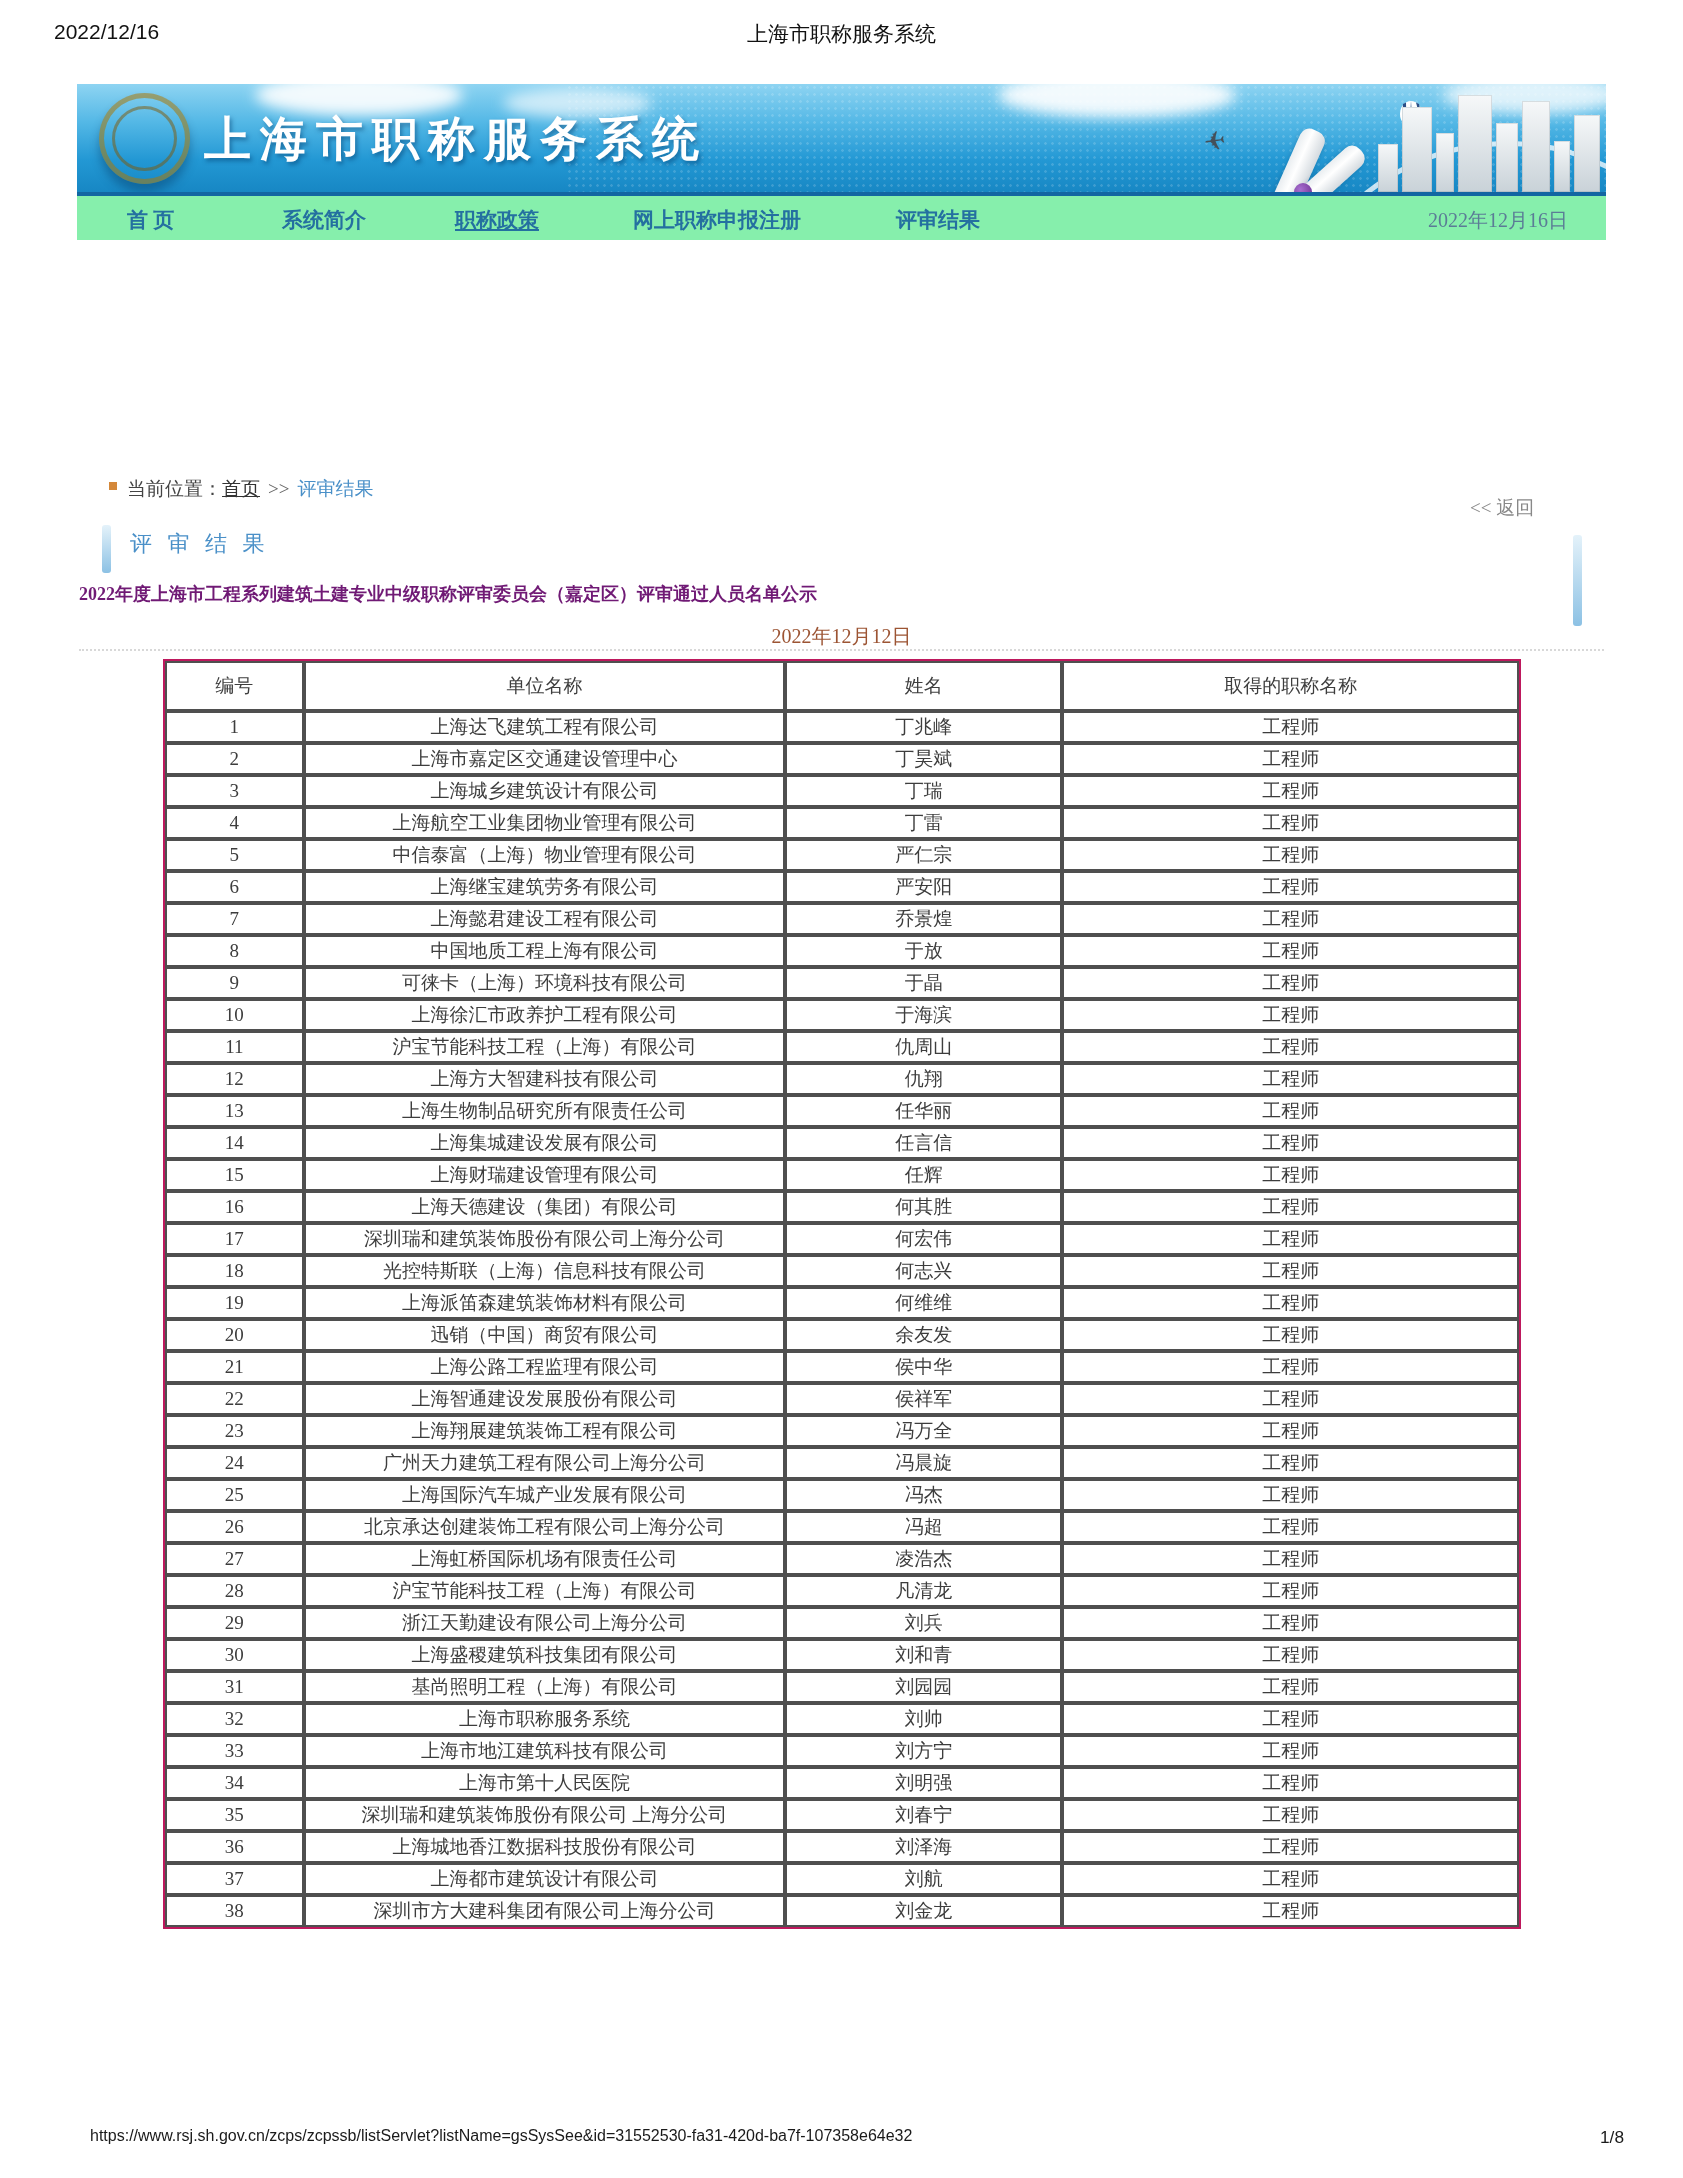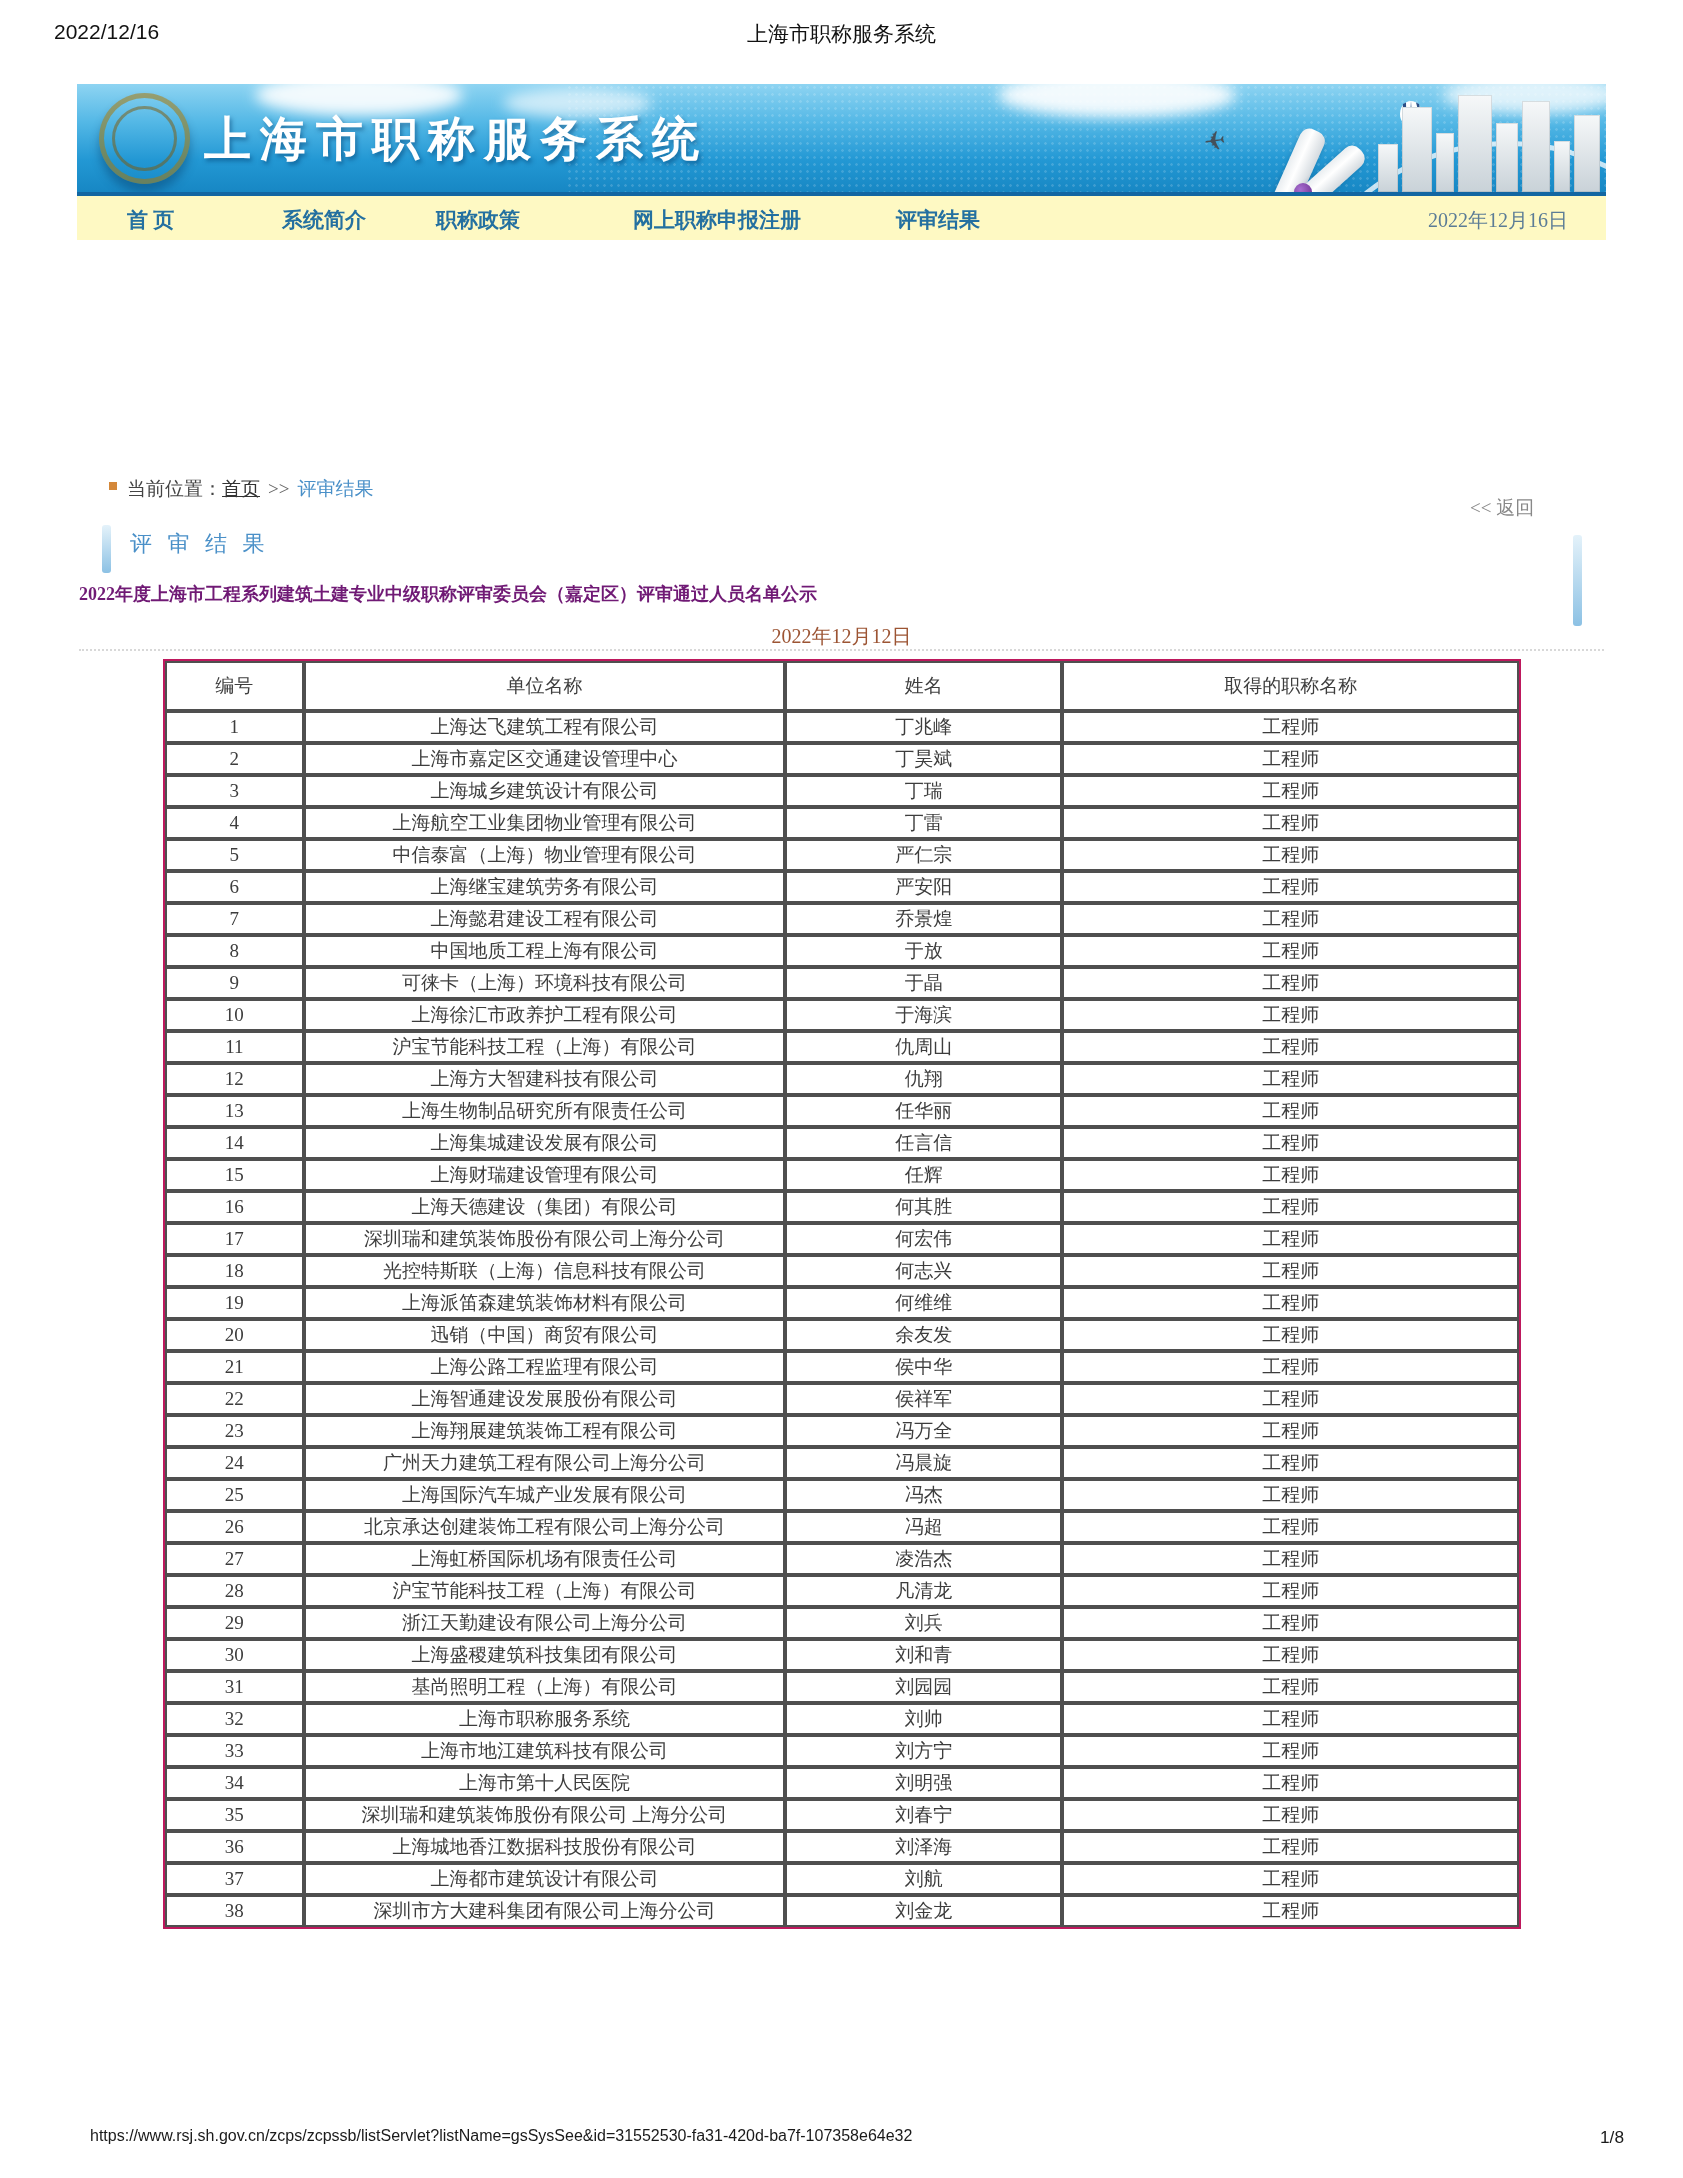--- a/index.html
+++ b/index.html
@@ -55,26 +55,26 @@
   .diploma .roll { position:absolute; background:linear-gradient(90deg,#e9edf0,#ffffff 40%,#d4dadf);
                    border-radius:10px; box-shadow:0 3px 5px rgba(0,50,90,.25); }
   .diploma .r1 { left:38px; top:-6px; width:26px; height:109px; transform:rotate(24deg); }
   .diploma .r2 { left:69px; top:2px;  width:24px; height:99px; transform:rotate(48deg); }
   .diploma .ribbon { position:absolute; left:51px; top:51px; width:18px; height:18px; border-radius:50%;
                      background:radial-gradient(circle at 35% 35%, #a86fd0, #7a3fa0 70%); }
   .city { position:absolute; right:6px; bottom:0; height:99px; display:flex; align-items:flex-end; gap:4px; }
   .city div { background:linear-gradient(180deg,#f6f8f9,#c9d2d8); box-shadow:inset 0 0 0 1px rgba(120,140,150,.25); }
 
   
-  .nav { position:absolute; left:77px; top:196px; width:1529px; height:44px; background:#fef9c3; }
+  .nav { position:absolute; left:77px; top:196px; width:1529px; height:44px; background:#86efac; }
   .nav-item { position:absolute; top:10px; font-family:"Liberation Serif","DejaVu Serif",serif;
               font-size:21px; font-weight:600; color:#2470a0; cursor:pointer; white-space:nowrap; }
   .nav-home     { left:50px;  }
   .nav-intro    { left:205px; }
-  .nav-policy   { left:359px; }
+  .nav-policy   { left:378px;text-decoration:underline; }
   .nav-register { left:556px; }
   .nav-results  { left:819px; }
   .nav-date { position:absolute; top:11px; left:1351px; font-family:"Liberation Serif","DejaVu Serif",serif;
               font-size:20px; color:#5b7c96; }
 
   
   .crumb-row { position:absolute; left:109px; top:476px; display:flex; align-items:center;
                font-family:"Liberation Serif","DejaVu Serif",serif; font-size:19px; color:#444; }
   .crumb-bullet { width:8px; height:8px; background:#d4883a; margin-right:10px; margin-top:-6px; }
   .crumb-home { text-decoration:underline; color:#333; cursor:pointer; margin-right:8px; }

